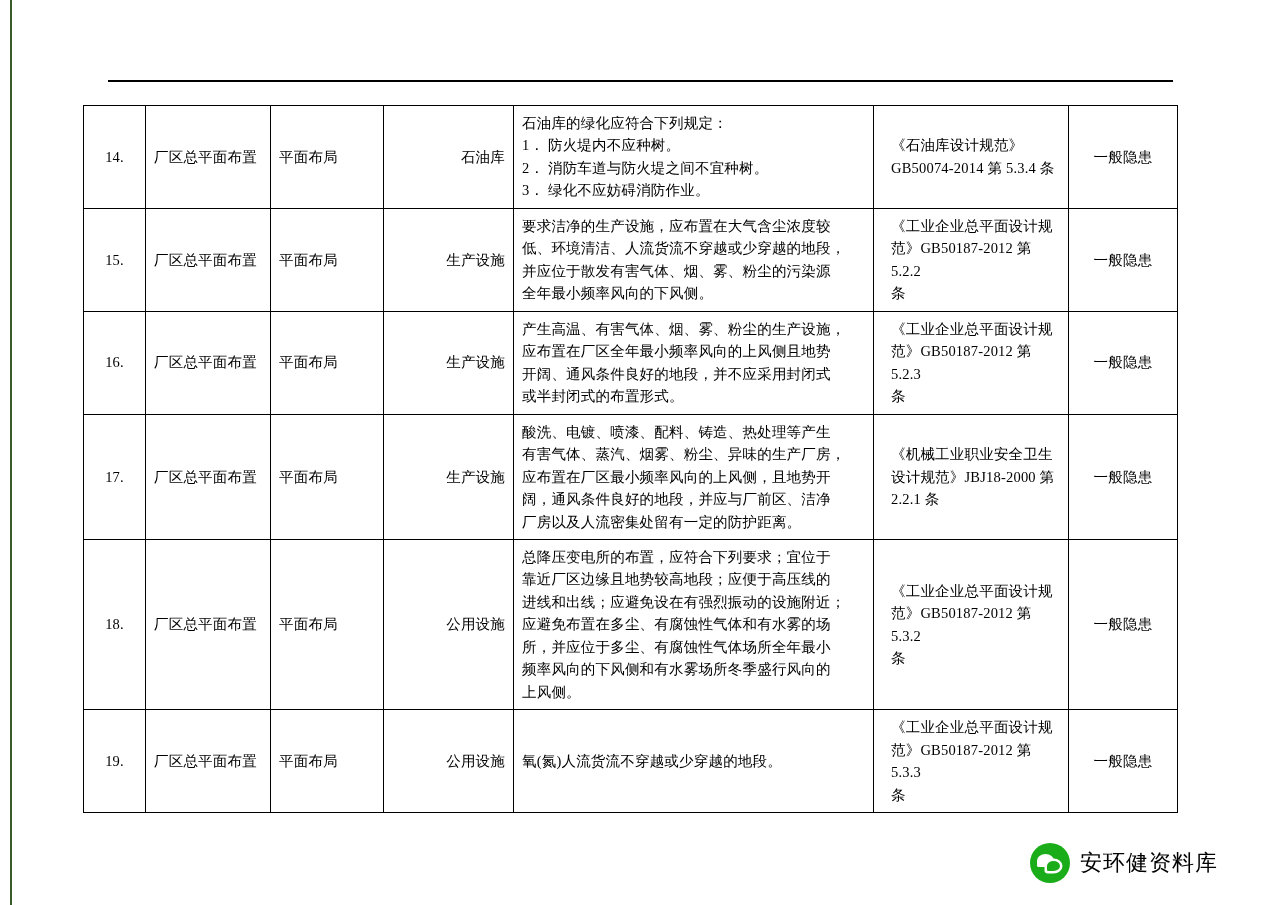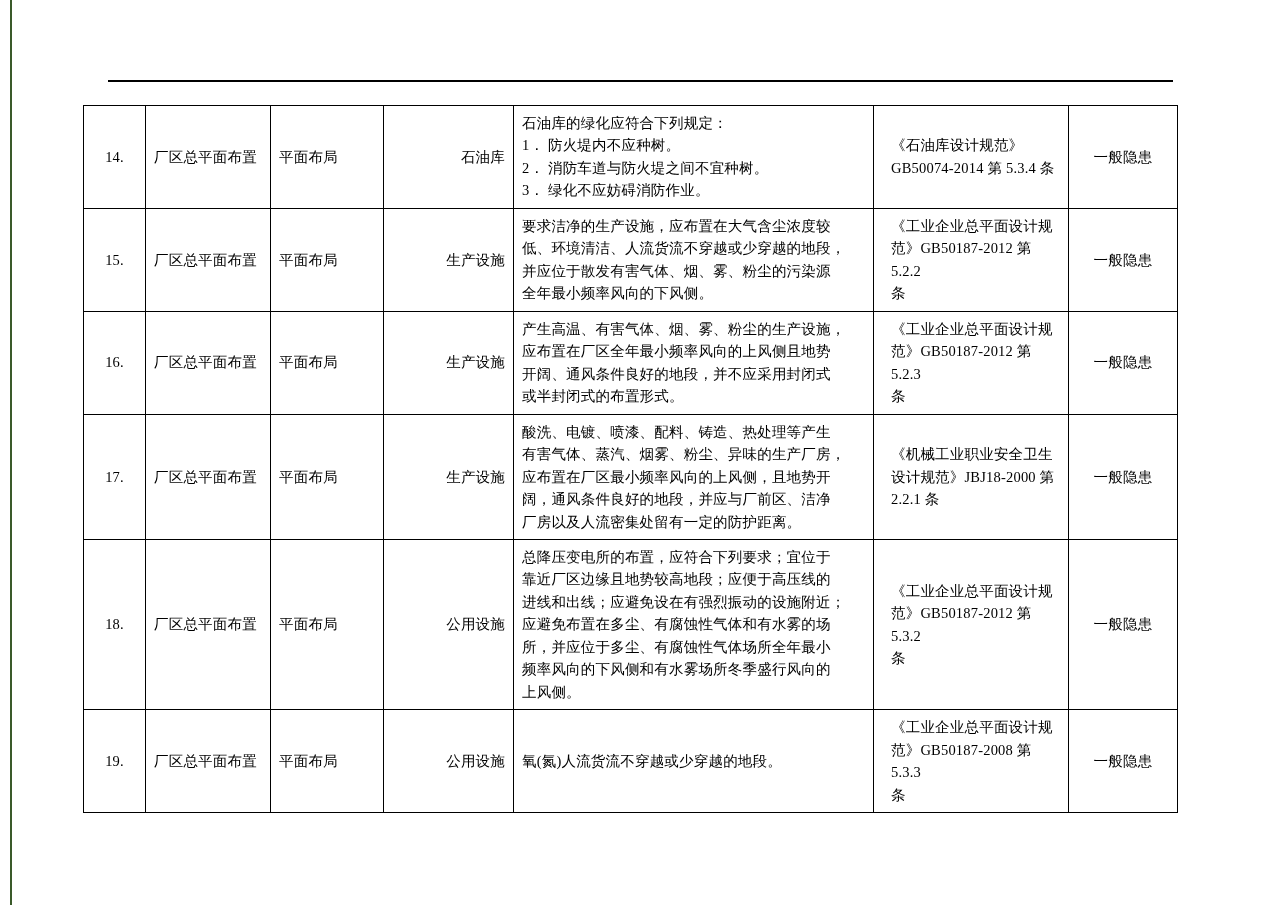--- a/index.html
+++ b/index.html
@@ -242,23 +242,27 @@
       <tr>
         <td class="no">19.</td>
         <td class="cat">厂区总平面布置</td>
         <td class="sub">平面布局</td>
         <td class="item">公用设施</td>
         <td class="desc">
           <span class="desc-line">氧(氮)人流货流不穿越或少穿越的地段。</span>
         </td>
         <td class="ref">
           <span class="ref-line">《工业企业总平面设计规</span>
-          <span class="ref-line">范》GB50187-2008 第 5.3.3</span>
+          <span class="ref-line">范》GB50187-2012 第 5.3.3</span>
           <span class="ref-line">条</span>
         </td>
         <td class="level">一般隐患</td>
       </tr>
 
     </tbody>
   </table>
 
+  <div class="watermark">
+    <span class="wm-badge"></span>
+    <span class="wm-text">安环健资料库</span>
+  </div>
 
 </div>
 
 </body></html>

